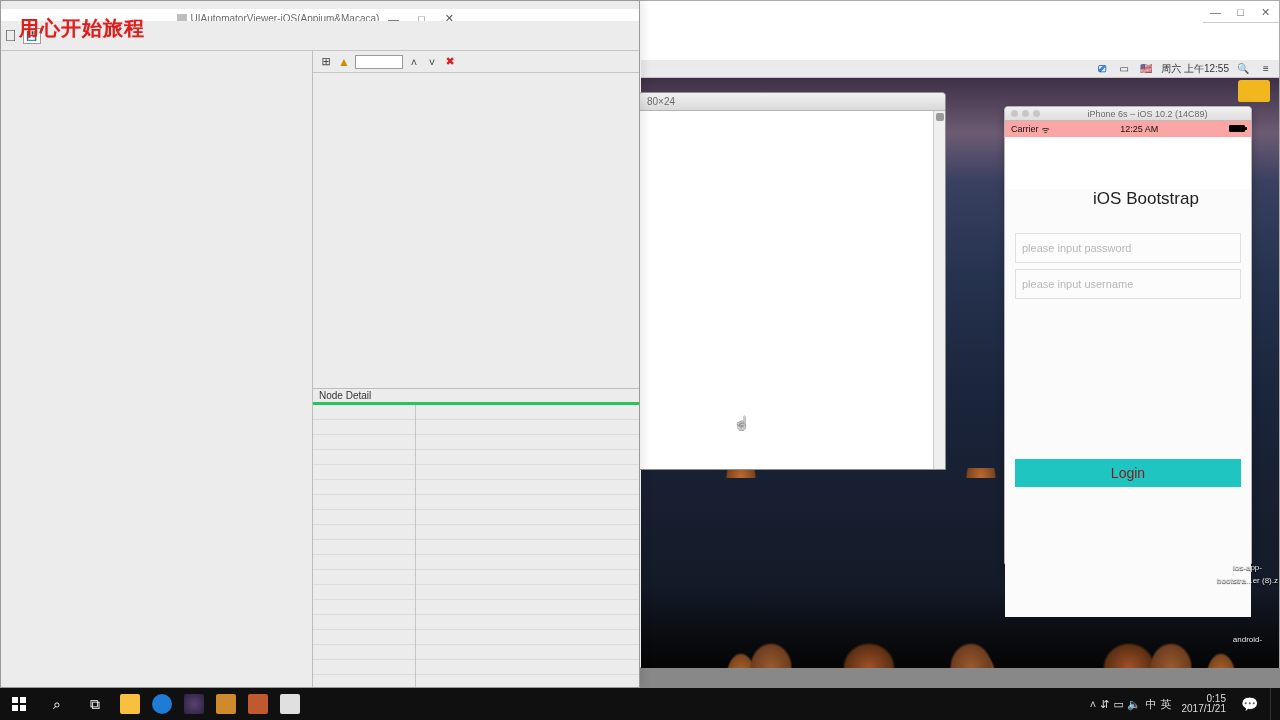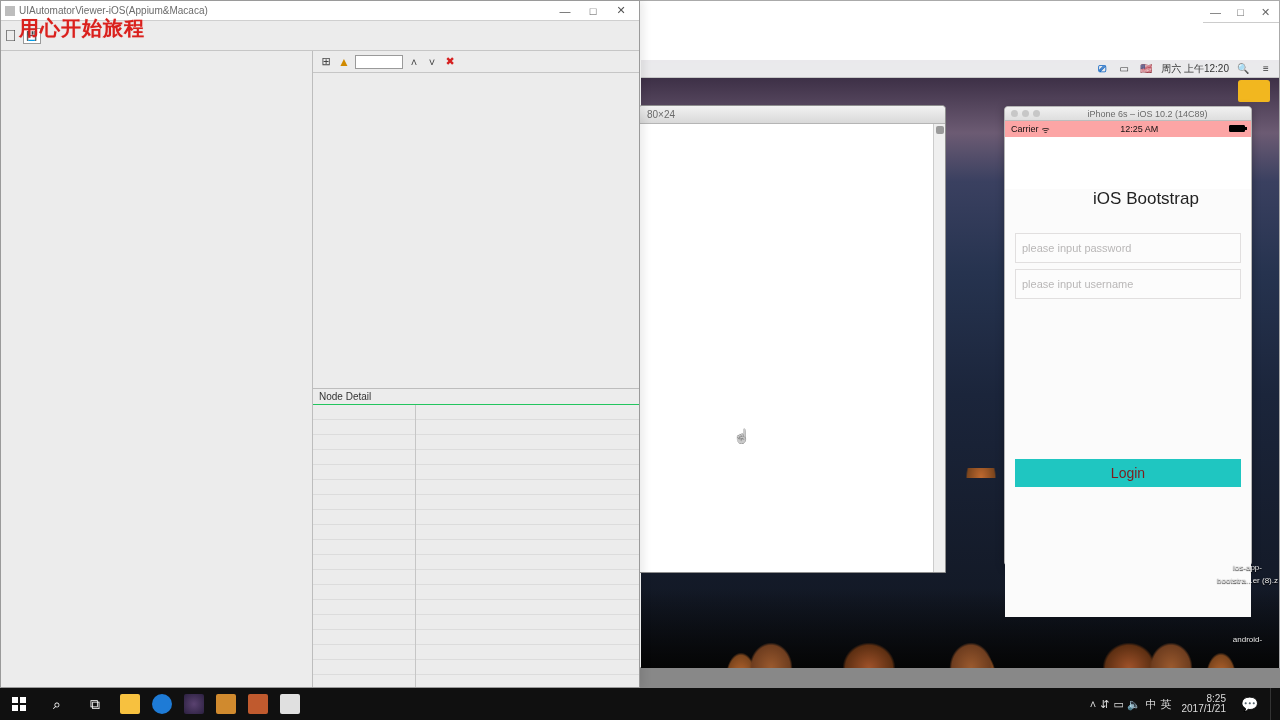--- a/index.html
+++ b/index.html
@@ -36,21 +36,21 @@
   .mac-menubar {
     position: absolute; left: 641px; top: 60px; width: 638px; height: 18px;
     background: rgba(244,244,246,0.95); border-bottom: 1px solid #c7c7c7;
     display: flex; align-items: center; justify-content: flex-end;
     font-size: 10px; color: #333; padding: 0 6px; gap: 8px;
   }
   .mac-menubar .mm-icon { width: 14px; height: 14px; display: inline-flex; align-items:center; justify-content:center; font-size:10px;}
 
   
   .term {
-    position: absolute; left: 638px; top: 105px; width: 308px; height: 468px;
+    position: absolute; left: 638px; top: 92px; width: 308px; height: 378px;
     background: #fff; border: 1px solid #8e8e8e; border-radius: 4px 4px 0 0;
   }
   .term-title {
     height: 18px; background: linear-gradient(#f2f2f2,#d9d9d9);
     border-bottom: 1px solid #b5b5b5; font-size: 10px; color: #6a6a6a;
     display: flex; align-items: center; padding-left: 8px;
     border-radius: 4px 4px 0 0;
   }
   .term-body { position: relative; height: calc(100% - 18px); }
   .term-scroll { position:absolute; right:0; top:0; width:12px; height:100%; background:#efefef; border-left:1px solid #ccc;}
@@ -98,21 +98,21 @@
 
   
   .inspector {
     position: absolute; left: 0; top: 0; width: 640px; height: 688px;
     background: #ececec; border: 1px solid #9a9a9a;
     box-shadow: 4px 0 8px rgba(0,0,0,.08);
   }
   .insp-title {
     height: 20px; background: #fff; border-bottom: 1px solid #cfcfcf;
     display:flex; align-items:center; font-size: 10px; color:#6b6b6b;
-    padding: 0 4px; justify-content: space-between;
+    padding: 0 4px; justify-content: center; margin-top: 8px;
   }
   .insp-title .t-left{display:flex; align-items:center; gap:4px;}
   .insp-title .winicon{width:10px;height:10px;background:#bdbdbd;}
   .insp-title .wbtn{width:28px;height:16px;display:flex;align-items:center;justify-content:center;color:#555;font-size:11px;}
 
   .overlay-text {
     position:absolute; left: 18px; top: 14px; font-size: 20px;
     color:#d9201c; font-weight:600; letter-spacing:1px;
     font-family: "Microsoft YaHei","SimSun",sans-serif;
     text-shadow: 0 0 1px rgba(255,0,0,.3);
@@ -141,21 +141,21 @@
     height:22px; border-bottom:1px solid #c6c6c6; background:#ececec;
     display:flex; align-items:center; gap:4px; padding:0 6px;
   }
   .tt-btn{width:14px;height:14px;display:flex;align-items:center;justify-content:center;font-size:11px;color:#444;}
   .tt-warn{color:#d08a00;font-size:12px;}
   .tt-input{width:48px;height:14px;border:1px solid #9a9a9a;background:#fff;font-size:10px;padding:0 2px;}
   .tt-x{color:#d62020;font-size:11px;}
 
   .tree-area{ flex:0 0 316px; border-bottom:1px solid #bdbdbd; background:#ececec;}
   .node-header{
-    height:16px; border-bottom:1px solid #22c55e; font-size:10px; color:#333;
+    height:16px; border-bottom:3px solid #22c55e; font-size:10px; color:#333;
     display:flex; align-items:center; padding-left:6px; background:#ececec;
   }
   .node-table{
     flex:1; background:#ececec; font-size:10px;
   }
   .node-table .col-split{position:relative; height:100%;}
   .node-table .vline{position:absolute;left:102px;top:0;bottom:0;width:1px;background:#c6c6c6;}
   .node-row{height:15px;border-bottom:1px solid #dcdcdc;}
 
   
@@ -190,21 +190,21 @@
 
 <div class="mac-desktop">
   <div class="mountains"></div>
 </div>
 <div class="mac-folder"></div>
 
 <div class="mac-menubar">
   <span class="mm-icon" style="color:#0a62c2;font-weight:bold">⎚</span>
   <span class="mm-icon">▭</span>
   <span class="mm-icon">🇺🇸</span>
-  <span>周六 上午12:20</span>
+  <span>周六 上午12:55</span>
   <span class="mm-icon">🔍</span>
   <span class="mm-icon">≡</span>
 </div>
 
 <div class="term">
   <div class="term-title">80×24</div>
   <div class="term-body">
     <div class="term-scroll"></div>
     <div class="term-cursor"></div>
   </div>
@@ -333,19 +333,19 @@
   <div class="tb-right">
     <div class="systray">
       <span>˄</span>
       <span>⇵</span>
       <span>▭</span>
       <span>🔈</span>
       <span>中</span>
       <span>英</span>
     </div>
     <div class="tb-clock">
-      <div>8:25</div>
+      <div>0:15</div>
       <div>2017/1/21</div>
     </div>
     <div class="tb-btn" style="width:28px">💬</div>
     <div class="tb-peek"></div>
   </div>
 </div>
 
 </body></html>

